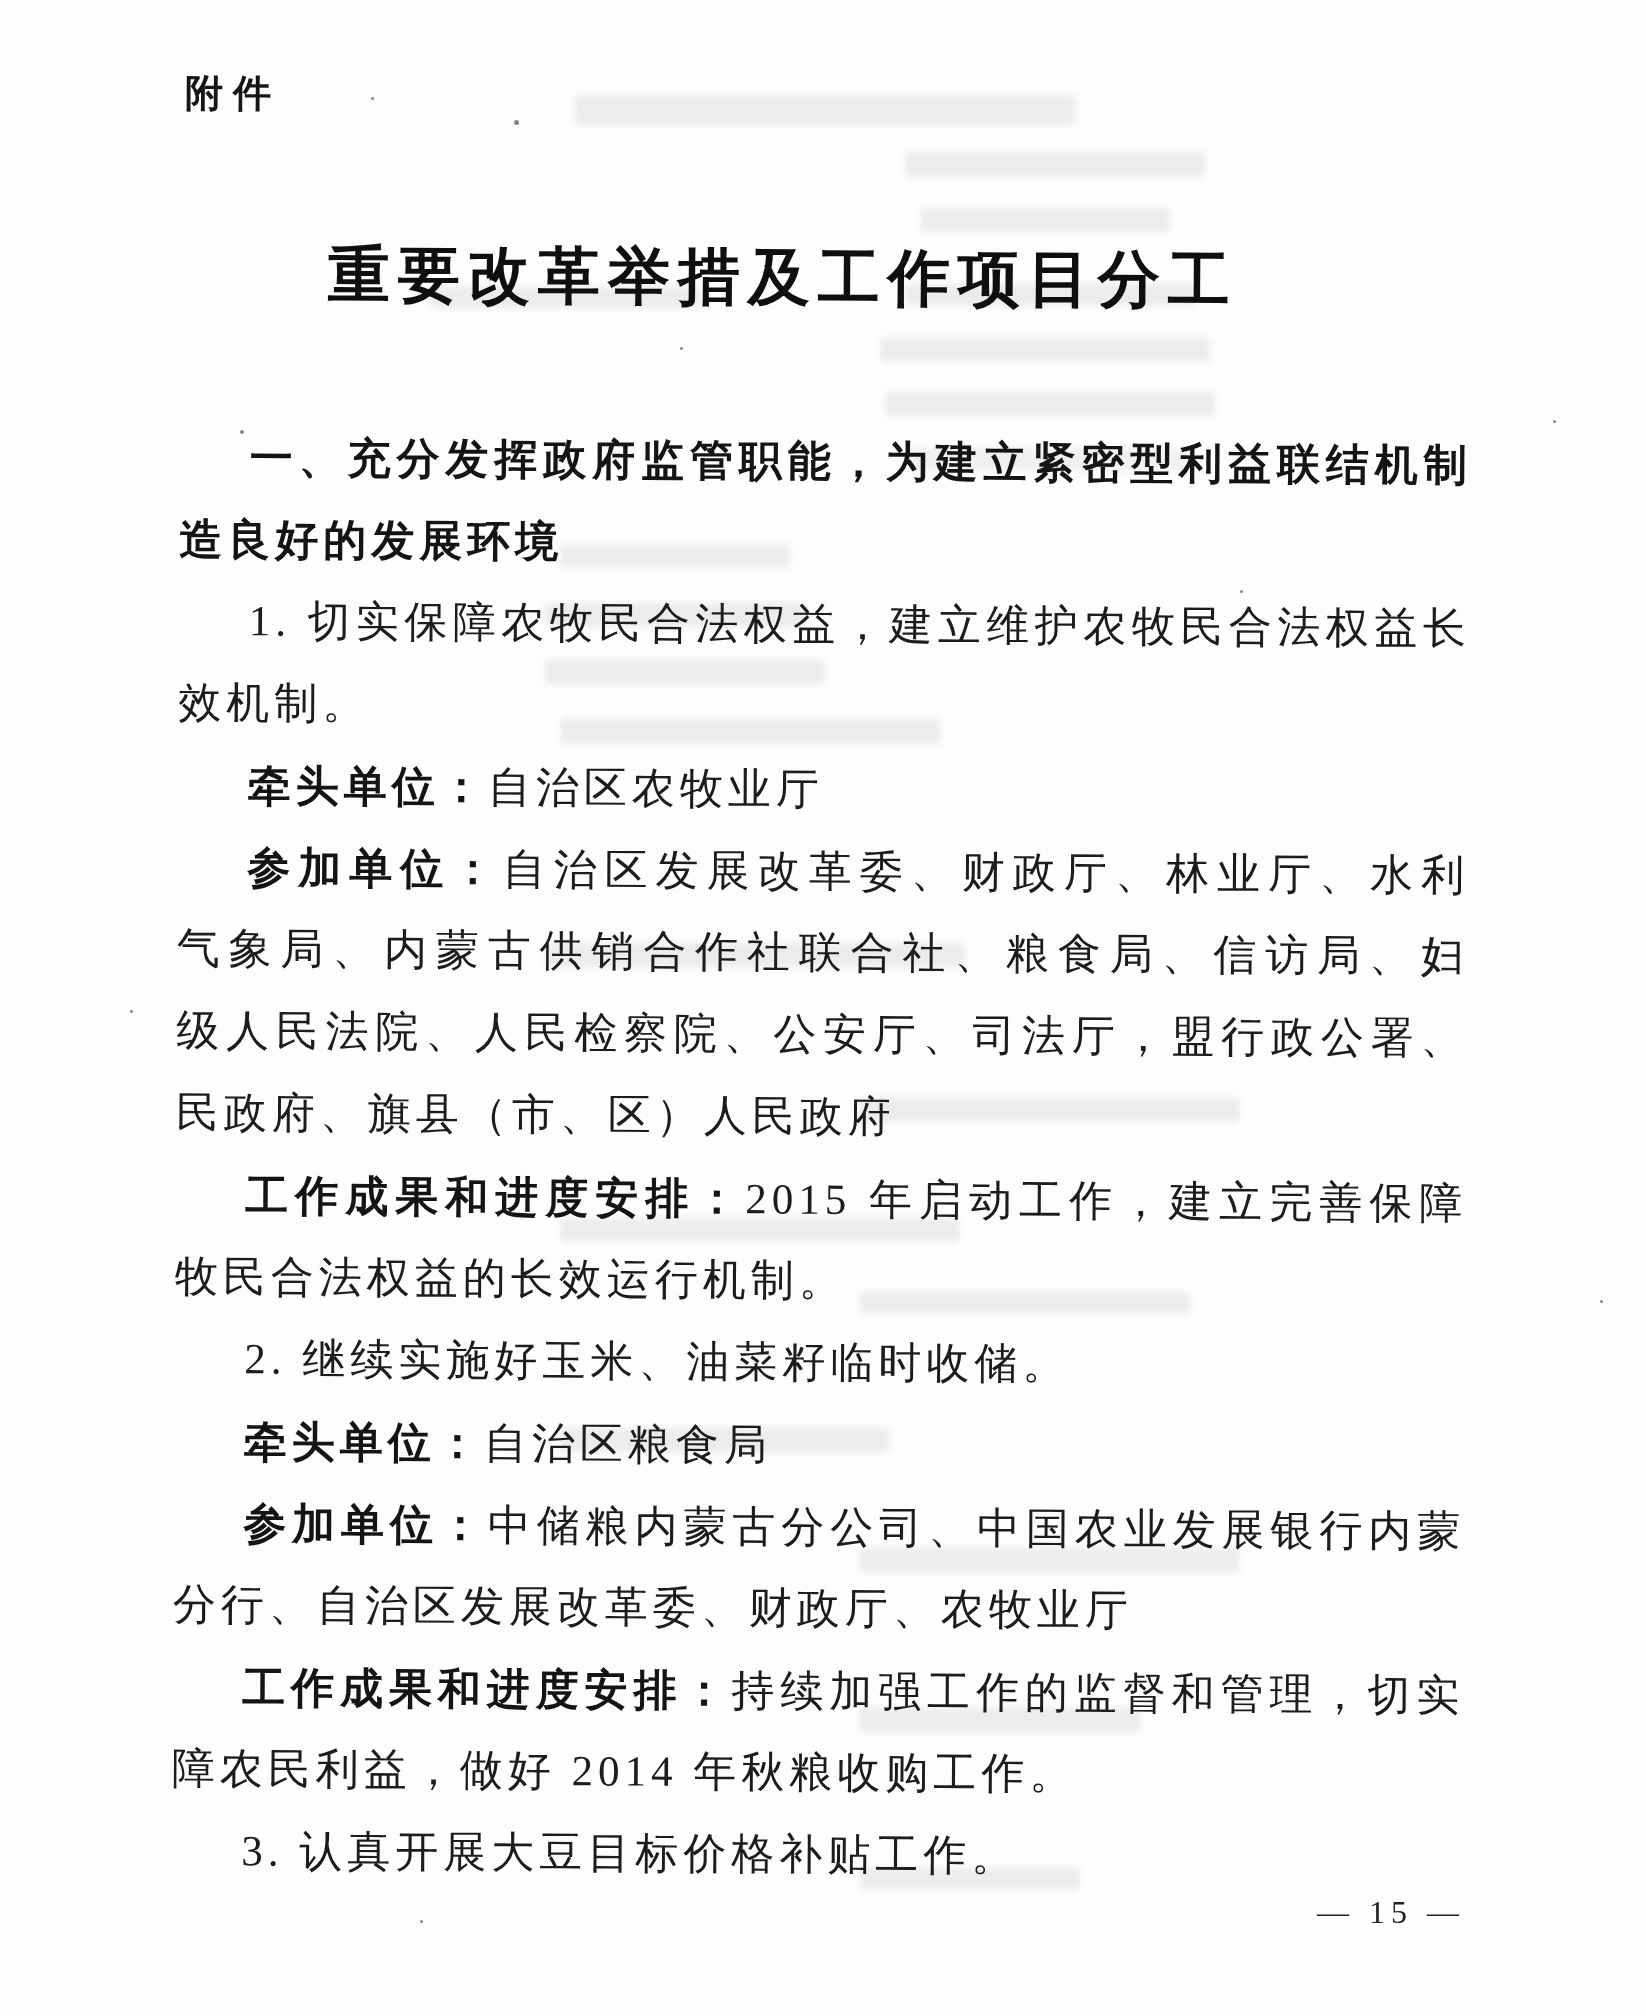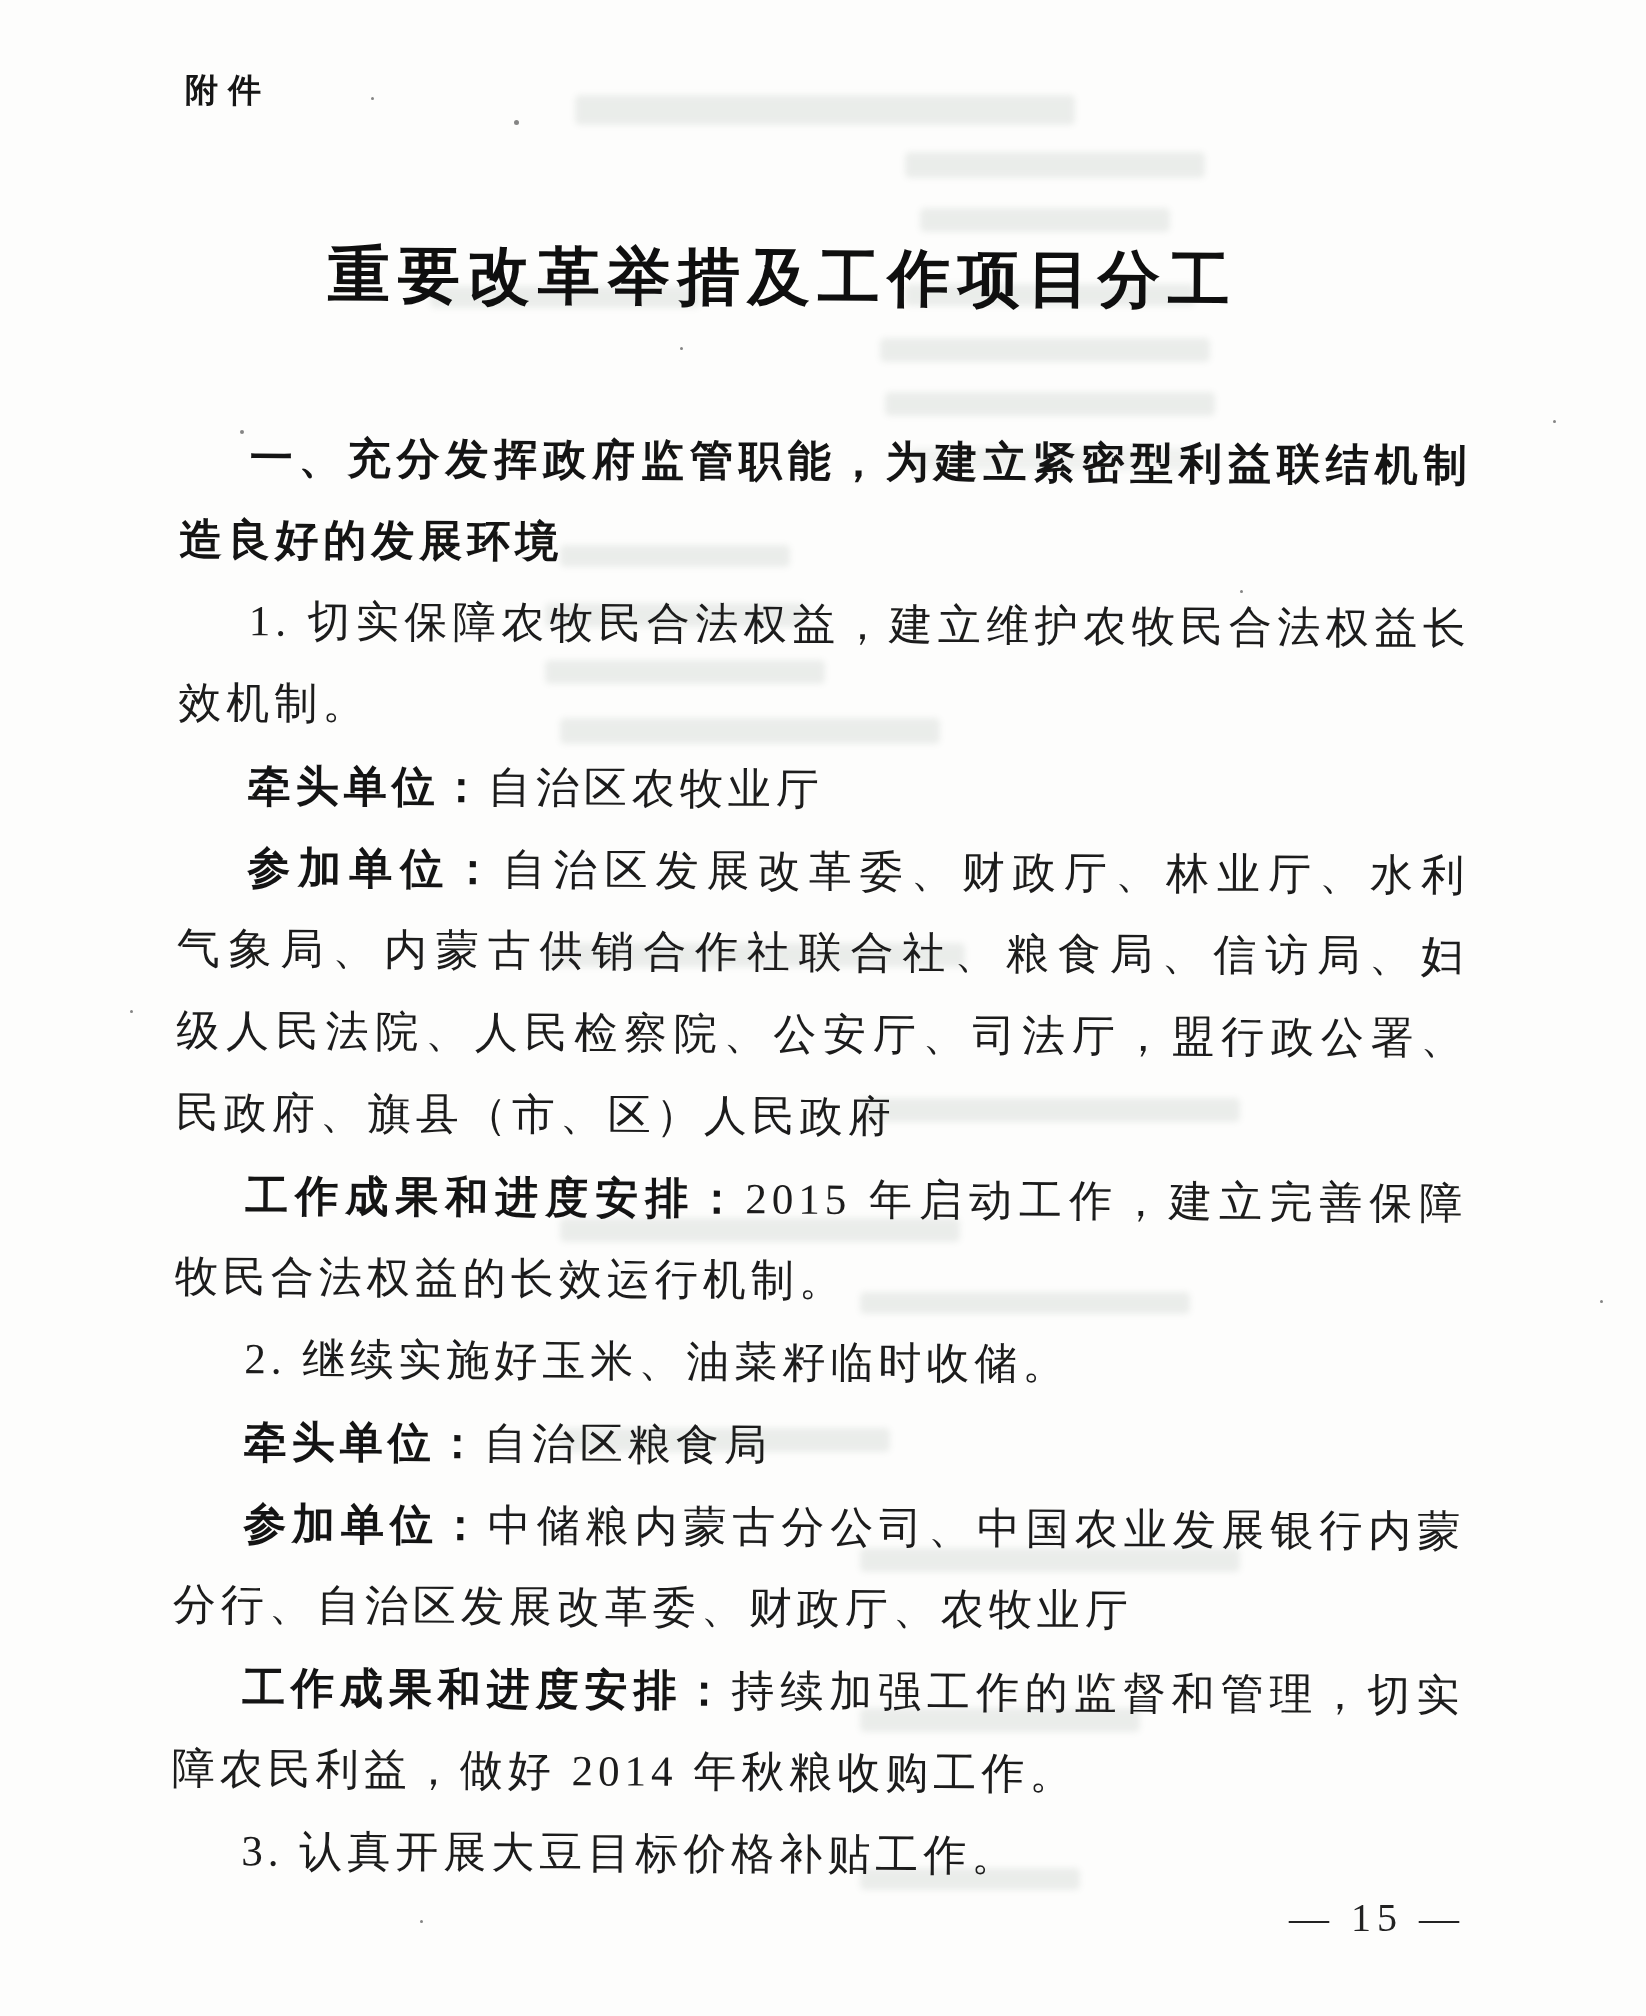--- a/index.html
+++ b/index.html
@@ -13,41 +13,41 @@
   }
   
   .skew{
     position:absolute;left:0;top:0;width:1646px;height:2016px;
     transform:rotate(0.35deg);
     transform-origin:200px 420px;
   }
   .attach{
     position:absolute;left:183px;top:68px;
     font-family:"Liberation Sans", sans-serif;
-    font-size:33px;font-weight:700;letter-spacing:10px;color:#161616;
+    font-size:38px;font-weight:700;letter-spacing:10px;color:#161616;
   }
   .title{
     position:absolute;left:137px;top:232px;width:1290px;margin:0;
     text-align:center;
     font-family:"Liberation Sans", sans-serif;
     font-size:62px;font-weight:800;letter-spacing:8px;color:#0f0f0f;
   }
   .bodytext{
     position:absolute;left:180px;top:416px;width:1292px;
     font-size:43px;line-height:82px;letter-spacing:5px;color:#1c1c1c;
   }
   .ln{height:82px;overflow:hidden;}
   .ind{text-indent:70px;}
   .b{font-family:"Liberation Sans", sans-serif;font-weight:700;color:#141414;}
   .fill{text-align:justify;}
   .fill::after{content:'';display:inline-block;width:100%;height:0;}
   .lbl{font-family:"Liberation Sans", sans-serif;font-weight:700;color:#141414;}
   .pagenum{
     position:absolute;right:181px;top:1894px;
-    font-size:40px;letter-spacing:6px;color:#222;
+    font-size:32px;letter-spacing:6px;color:#222;
     font-family:"Liberation Serif", serif;
   }
   
   .ghost{
     position:absolute;border-radius:5px;
     background:#74857a;opacity:0.13;filter:blur(3px);
   }
   
   .speck{position:absolute;border-radius:50%;background:rgba(35,35,35,0.55);}
 </style>

